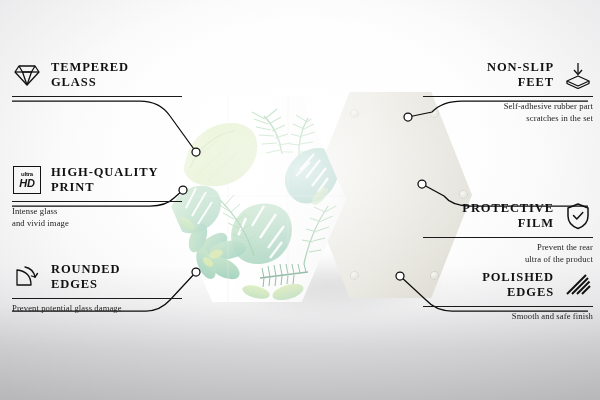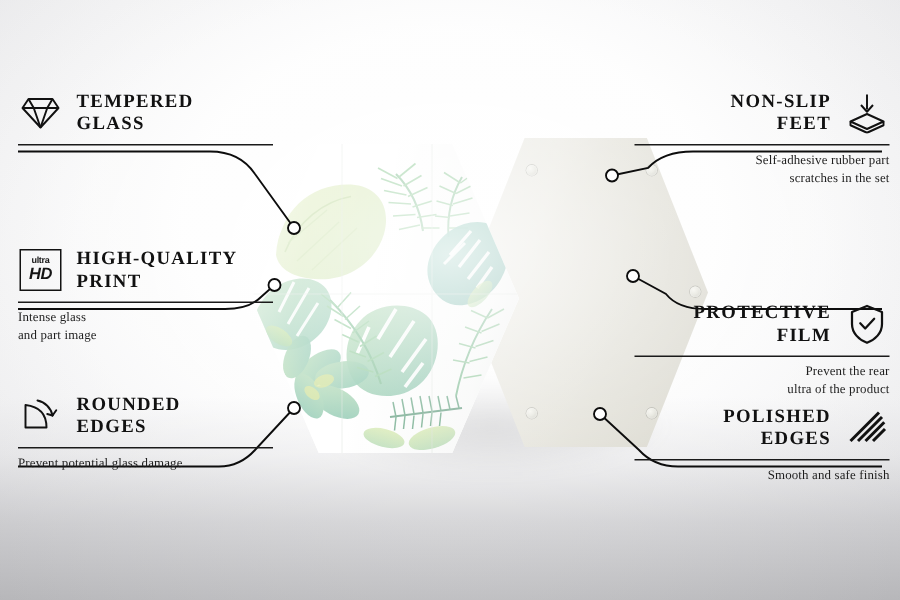--- a/index.html
+++ b/index.html
@@ -407,21 +407,21 @@
         </span>
       </span>
       <span class="feat-title">
         <span>HIGH-QUALITY</span><br>
         <span>PRINT</span>
       </span>
     </div>
     <div class="rule"></div>
     <div class="feat-desc">
       <span>Intense glass</span><br>
-      <span>and part image</span>
+      <span>and vivid image</span>
     </div>
   </div>
 
   <div class="feature left" style="top:260px;">
     <div class="feat-head">
       <span class="feat-icon">
         <svg width="28" height="26" viewBox="0 0 28 26" fill="none" stroke="#111" stroke-width="1.3" stroke-linecap="round" stroke-linejoin="round">
           <path d="M4 6 V21 H18 C18 12 13 7 4 6 Z"></path>
           <path d="M12 3 C17 4 21 8 22 13"></path>
           <path d="M22 13 L24.5 9.5"></path>

